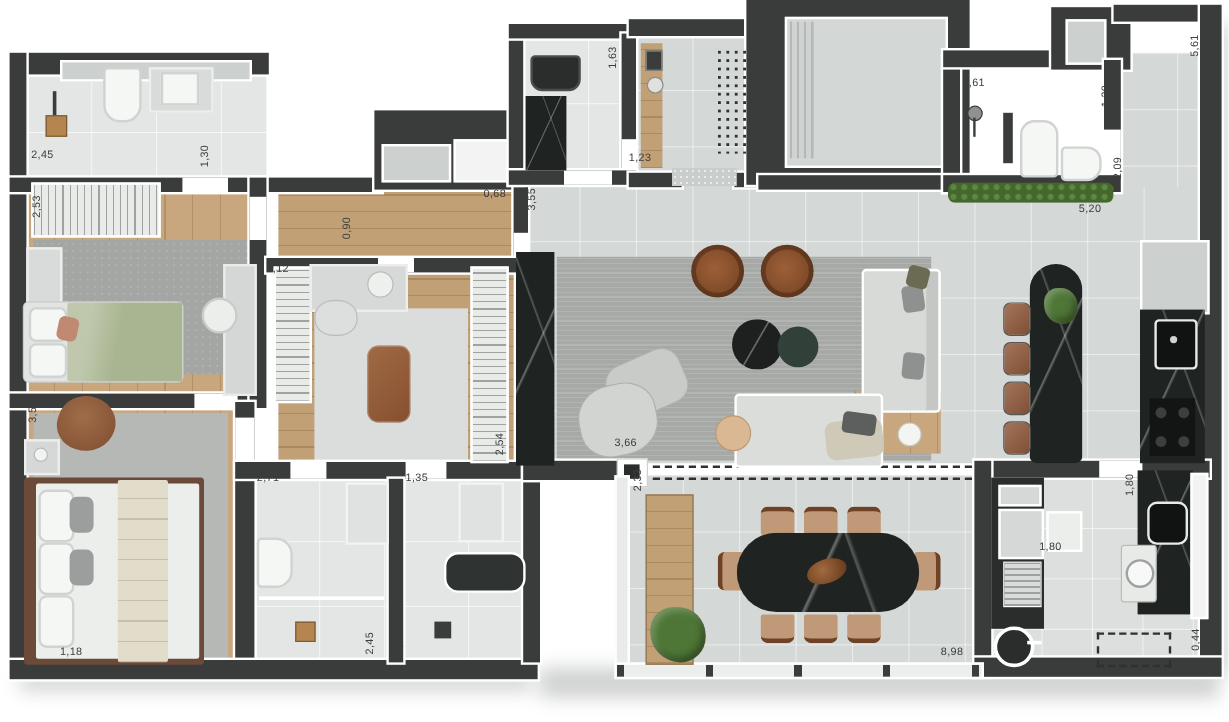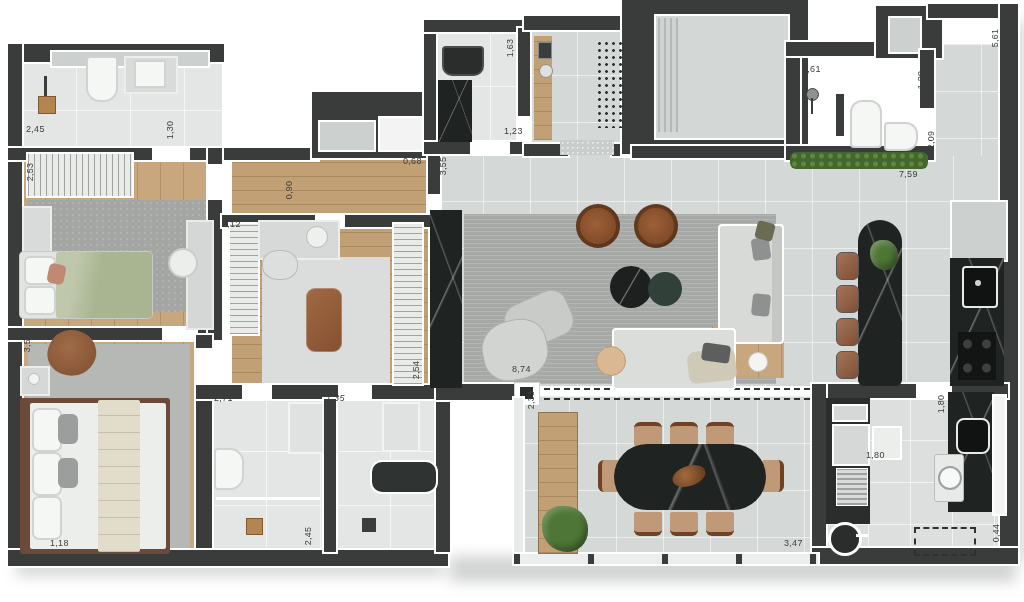--- a/index.html
+++ b/index.html
@@ -251,33 +251,33 @@
   <div class="abs" style="left:672px;top:466px;width:34px;height:20px;background:radial-gradient(circle at 40% 40%,#a26a3f,#5f3517);border-radius:50%;transform:rotate(-18deg);"></div>
 
   <span class="dim" style="left:26px;top:124px;">2,45</span>
   <span class="dim dimv" style="left:153px;top:125px;">1,30</span>
   <span class="dim dimv" style="left:13px;top:167px;">2,53</span>
   <span class="dim" style="left:222px;top:219px;">3,12</span>
   <span class="dim dimv" style="left:272px;top:185px;">0,90</span>
   <span class="dim" style="left:403px;top:156px;">0,68</span>
   <span class="dim dimv" style="left:426px;top:161px;">3,55</span>
   <span class="dim dimv" style="left:493px;top:43px;">1,63</span>
-  <span class="dim" style="left:504px;top:126px;">1,23</span>
+  <span class="dim" style="left:524px;top:126px;">1,23</span>
   <span class="dim" style="left:802px;top:64px;">2,61</span>
   <span class="dim dimv" style="left:904px;top:75px;">1,20</span>
   <span class="dim dimv" style="left:914px;top:135px;">2,09</span>
-  <span class="dim" style="left:899px;top:169px;">7,59</span>
+  <span class="dim" style="left:899px;top:169px;">5,20</span>
   <span class="dim dimv" style="left:978px;top:33px;">5,61</span>
   <span class="dim dimv" style="left:10px;top:338px;">3,50</span>
   <span class="dim" style="left:50px;top:538px;">1,18</span>
   <span class="dim dimv" style="left:399px;top:365px;">2,54</span>
-  <span class="dim" style="left:512px;top:364px;">8,74</span>
+  <span class="dim" style="left:512px;top:364px;">3,66</span>
   <span class="dim dimv" style="left:514px;top:395px;">2,33</span>
   <span class="dim" style="left:214px;top:393px;">2,71</span>
-  <span class="dim" style="left:326px;top:393px;font-style:italic;">1,35</span>
+  <span class="dim" style="left:338px;top:393px;">1,35</span>
   <span class="dim dimv" style="left:291px;top:531px;">2,45</span>
   <span class="dim dimv" style="left:315px;top:531px;">2,45</span>
-  <span class="dim" style="left:784px;top:538px;">3,47</span>
+  <span class="dim" style="left:784px;top:538px;">8,98</span>
   <span class="dim dimv" style="left:924px;top:399px;">1,80</span>
   <span class="dim" style="left:866px;top:450px;">1,80</span>
   <span class="dim dimv" style="left:979px;top:528px;">0,44</span>
 
 </div>
 
 </body></html>

